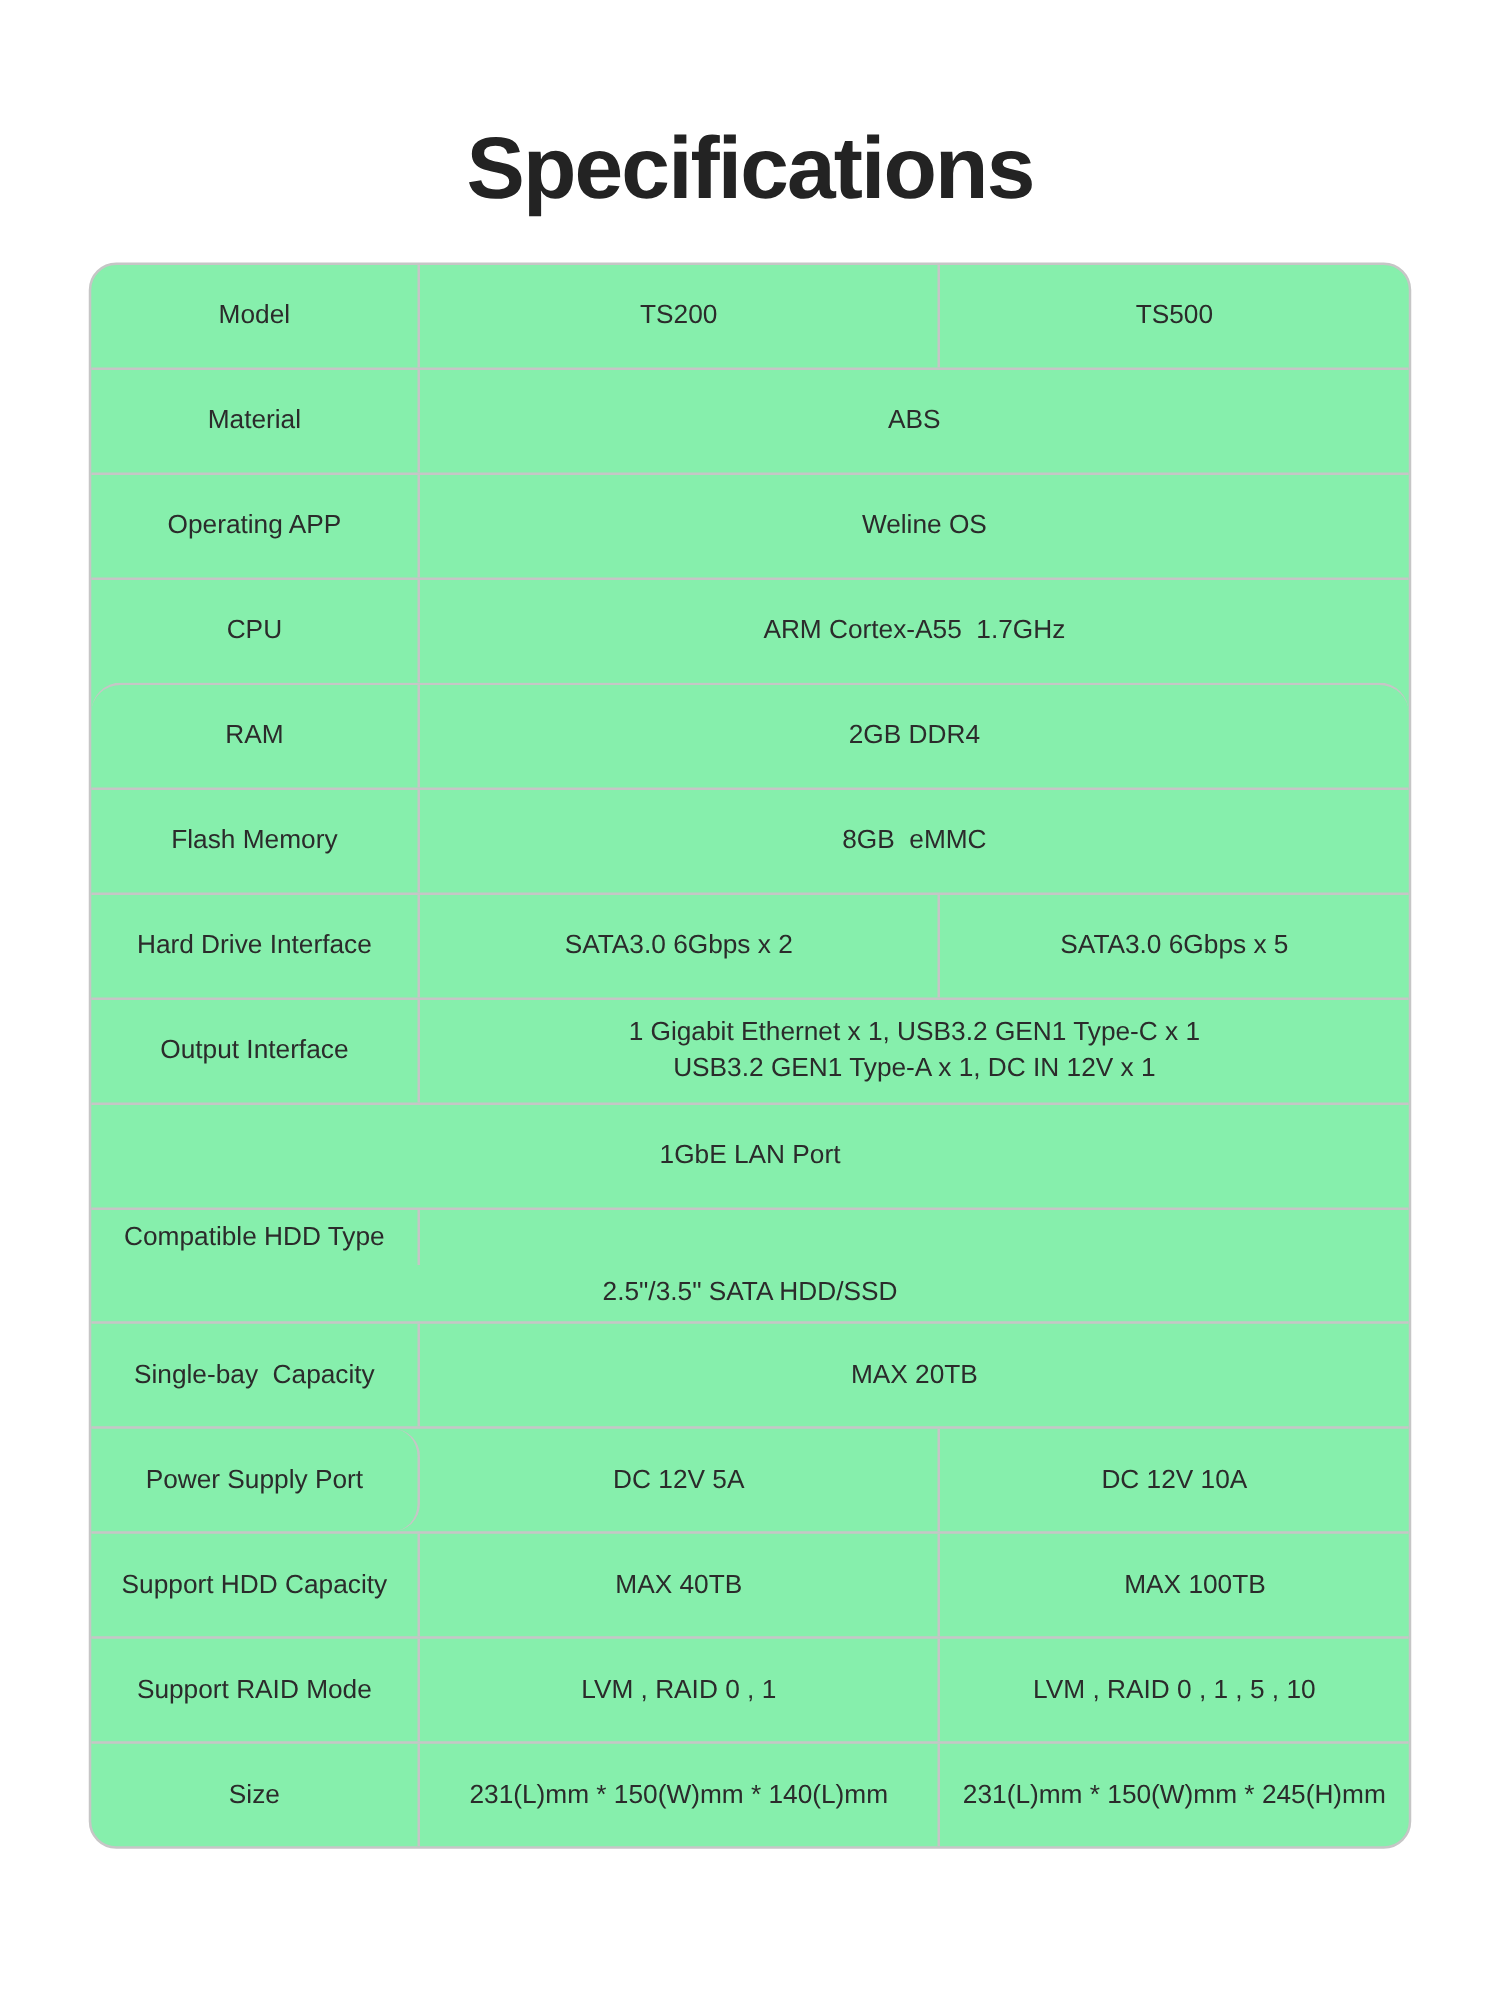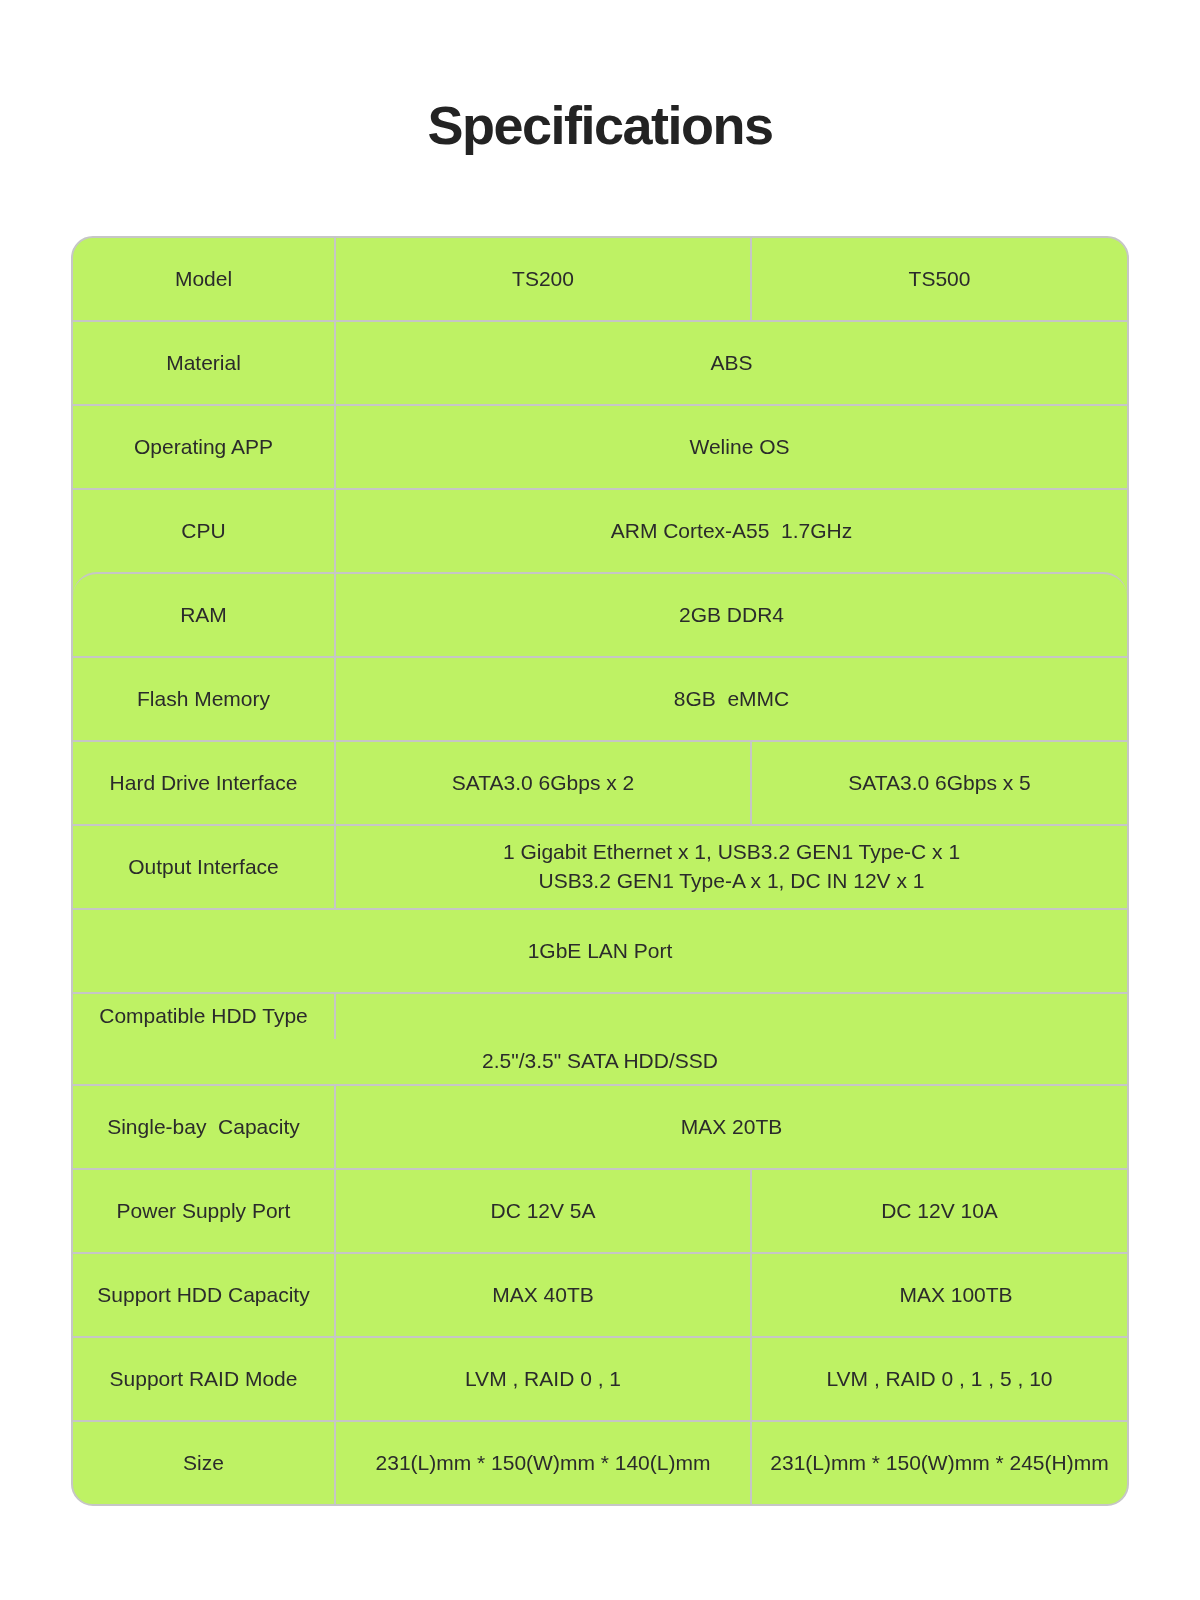--- a/index.html
+++ b/index.html
@@ -12,34 +12,34 @@
   .page {
     width: 1200px;
     min-height: 1600px;
     background: #ffffff;
     box-sizing: border-box;
     padding-top: 94px;
   }
   .page-title {
     margin: 0;
     text-align: center;
-    font-size: 54px;
+    font-size: 70px;
     line-height: 1.15;
     font-weight: 800;
     letter-spacing: -1.5px;
     color: #232323;
     font-family: "Liberation Sans", "DejaVu Sans", sans-serif;
   }
   .spec-table {
     width: 1054px;
-    margin: 80px auto 0 auto;
+    margin: 35px auto 0 auto;
     border: 2px solid #c6c6c6;
     border-radius: 22px;
     overflow: hidden;
-    background: #bef264;
+    background: #86efac;
   }
   .spec-row {
     display: flex;
     min-height: 82px;
     border-top: 2px solid #c6c6c6;
   }
   .spec-row:first-child {
     border-top: none;
   }
   .cell {
@@ -118,21 +118,21 @@
       </div>
       <div class="spec-row" style="border-color: rgb(198, 198, 198); flex-direction: column;">
         <div class="cell label-cell" style="border-color: rgb(198, 198, 198); color: rgb(43, 43, 43);">Compatible HDD Type</div>
         <div class="cell value-cell" style="border-color: rgb(198, 198, 198); color: rgb(43, 43, 43);">2.5"/3.5" SATA HDD/SSD</div>
       </div>
       <div class="spec-row" style="border-color: rgb(198, 198, 198);">
         <div class="cell label-cell" style="border-color: rgb(198, 198, 198); color: rgb(43, 43, 43);">Single-bay  Capacity</div>
         <div class="cell value-cell" style="border-color: rgb(198, 198, 198); color: rgb(43, 43, 43);">MAX 20TB</div>
       </div>
       <div class="spec-row" style="border-color: rgb(198, 198, 198);">
-        <div class="cell label-cell" style="border-color: rgb(198, 198, 198); color: rgb(43, 43, 43);">Power Supply Port</div>
+        <div class="cell label-cell" style="border-color: rgb(198, 198, 198); color: rgb(43, 43, 43); border-radius: 22px;">Power Supply Port</div>
         <div class="cell value-cell first-of-two" style="border-color: rgb(198, 198, 198); color: rgb(43, 43, 43);">DC 12V 5A</div>
         <div class="cell value-cell" style="border-color: rgb(198, 198, 198); color: rgb(43, 43, 43);">DC 12V 10A</div>
       </div>
       <div class="spec-row" style="border-color: rgb(198, 198, 198);">
         <div class="cell label-cell" style="border-color: rgb(198, 198, 198); color: rgb(43, 43, 43);">Support HDD Capacity</div>
         <div class="cell value-cell first-of-two" style="border-color: rgb(198, 198, 198); color: rgb(43, 43, 43);">MAX 40TB</div>
         <div class="cell value-cell" style="border-color: rgb(198, 198, 198); color: rgb(43, 43, 43); padding-left: 43px;">MAX 100TB</div>
       </div>
       <div class="spec-row" style="border-color: rgb(198, 198, 198);">
         <div class="cell label-cell" style="border-color: rgb(198, 198, 198); color: rgb(43, 43, 43);">Support RAID Mode</div>

